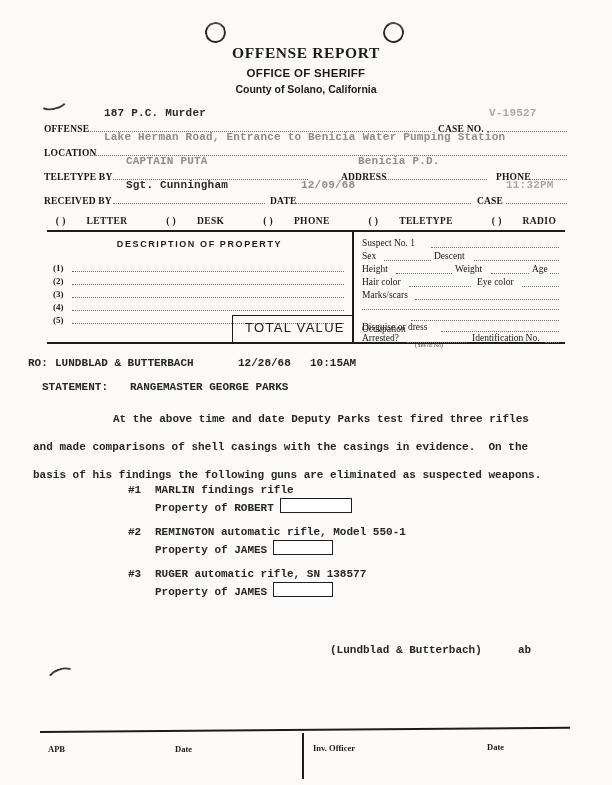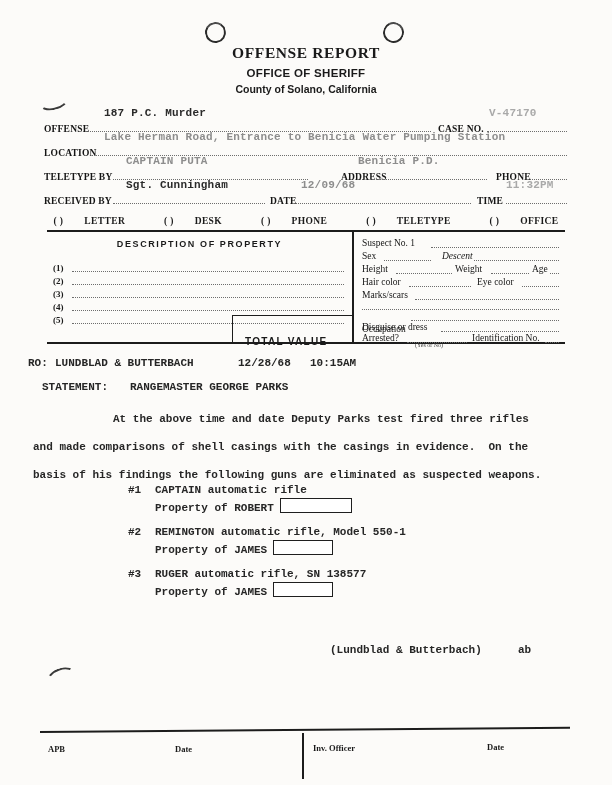--- a/index.html
+++ b/index.html
@@ -40,22 +40,22 @@
 
   
   .tbl{position:absolute;left:47px;top:230px;width:518px;height:110px;
        border-top:2.2px solid #1c1c1c;border-bottom:2.2px solid #1c1c1c;}
   .tbl-v{position:absolute;left:305px;top:0;bottom:0;width:1.6px;background:#1c1c1c;}
   .dop{position:absolute;left:0;top:7px;width:305px;text-align:center;
        font-family:"Liberation Sans",sans-serif;font-weight:bold;font-size:9px;letter-spacing:1.6px;}
   .numrow{position:absolute;font-family:"Liberation Serif",serif;font-weight:bold;font-size:9px;}
   .tv-box{position:absolute;left:185px;top:83px;width:120px;height:27px;
           border-left:1.6px solid #1c1c1c;border-top:1.6px solid #1c1c1c;}
-  .tv-box span{position:absolute;left:12px;top:20px;
-          font-family:"Liberation Sans",sans-serif;font-weight:bold;font-size:10px;letter-spacing:1.3px;}
+  .tv-box span{position:absolute;left:12px;top:4px;
+          font-family:"Liberation Sans",sans-serif;font-weight:normal;font-size:13px;letter-spacing:1.3px;}
   .sus{position:absolute;font-family:"Liberation Serif",serif;font-size:9.5px;color:#151515;}
   .sus-sub{position:absolute;font-family:"Liberation Serif",serif;font-size:6px;color:#3a3a3a;}
 
   
   .narr{position:absolute;font-family:"Liberation Mono",monospace;font-size:11px;
         font-weight:bold;color:#262626;white-space:pre;}
   .redact{display:inline-block;border:1.4px solid #1f1f1f;background:#fff;vertical-align:-2px;}
 
   
   .fline{position:absolute;left:40px;top:731px;width:530px;height:2px;background:#1c1c1c;
@@ -77,21 +77,21 @@
     <div class="t1">OFFENSE REPORT</div>
     <div class="t2">OFFICE OF SHERIFF</div>
     <div class="t3">County of Solano, California</div>
   </div>
 
   <div class="flabel" style="left:44px;top:124px;">OFFENSE</div>
   <div class="dots" style="left:86px;top:130px;width:345px;"></div>
   <div class="typed" style="position:absolute;left:104px;top:107px;">187 P.C. Murder</div>
   <div class="flabel" style="left:438px;top:124px;">CASE NO.</div>
   <div class="dots" style="left:487px;top:130px;width:80px;"></div>
-  <div class="typed vfaded" style="position:absolute;left:489px;top:107px;">V-47170</div>
+  <div class="typed vfaded" style="position:absolute;left:489px;top:107px;">V-19527</div>
 
   <div class="flabel" style="left:44px;top:148px;">LOCATION</div>
   <div class="dots" style="left:92px;top:154px;width:475px;"></div>
   <div class="typed faded" style="position:absolute;left:104px;top:131px;">Lake Herman Road, Entrance to Benicia Water Pumping Station</div>
 
   <div class="flabel" style="left:44px;top:172px;">TELETYPE BY</div>
   <div class="dots" style="left:113px;top:178px;width:195px;"></div>
   <div class="typed faded" style="position:absolute;left:126px;top:155px;">CAPTAIN PUTA</div>
   <div class="flabel" style="left:313px;top:172px;margin-left:28px;">ADDRESS</div>
   <div class="dots" style="left:357px;top:178px;width:130px;"></div>
@@ -99,30 +99,30 @@
   <div class="flabel" style="left:496px;top:172px;">PHONE</div>
   <div class="dots" style="left:530px;top:178px;width:37px;"></div>
   <div class="typed" style="position:absolute;left:532px;top:155px;"></div>
 
   <div class="flabel" style="left:44px;top:196px;">RECEIVED BY</div>
   <div class="dots" style="left:113px;top:202px;width:152px;"></div>
   <div class="typed" style="position:absolute;left:126px;top:179px;">Sgt. Cunningham</div>
   <div class="flabel" style="left:270px;top:196px;">DATE</div>
   <div class="dots" style="left:296px;top:202px;width:175px;"></div>
   <div class="typed faded" style="position:absolute;left:301px;top:179px;">12/09/68</div>
-  <div class="flabel" style="left:477px;top:196px;">TIME</div>
+  <div class="flabel" style="left:477px;top:196px;">CASE</div>
   <div class="dots" style="left:506px;top:202px;width:61px;"></div>
   <div class="typed vfaded" style="position:absolute;left:506px;top:179px;">11:32PM</div>
 
   <div class="methods">
     <span><span>(  )</span> <span>LETTER</span></span>
     <span><span>(  )</span> <span>DESK</span></span>
     <span><span>(  )</span> <span>PHONE</span></span>
     <span><span>(  )</span> <span>TELETYPE</span></span>
-    <span><span>(  )</span> <span>OFFICE</span></span>
+    <span><span>(  )</span> <span>RADIO</span></span>
   </div>
 
   <div class="tbl">
     <div class="tbl-v"></div>
 
     <div class="dop">DESCRIPTION OF PROPERTY</div>
 
     <div class="numrow" style="left:6px;top:31px;">(1)</div>
     <div class="dots" style="left:25px;top:38px;width:272px;"></div>
     <div class="numrow" style="left:6px;top:44px;">(2)</div>
@@ -136,21 +136,21 @@
 
     <div class="tv-box">
       <span>TOTAL VALUE</span>
     </div>
 
     <div class="sus" style="left:315px;top:6px;">Suspect No. 1</div>
     <div class="dots" style="left:384px;top:14px;width:128px;"></div>
 
     <div class="sus" style="left:315px;top:19px;">Sex</div>
     <div class="dots" style="left:337px;top:27px;width:47px;"></div>
-    <div class="sus" style="left:395px;top:19px;font-style:italic;">Descent</div>
+    <div class="sus" style="left:387px;top:19px;">Descent</div>
     <div class="dots" style="left:427px;top:27px;width:85px;"></div>
 
     <div class="sus" style="left:315px;top:32px;">Height</div>
     <div class="dots" style="left:349px;top:40px;width:56px;"></div>
     <div class="sus" style="left:408px;top:32px;">Weight</div>
     <div class="dots" style="left:444px;top:40px;width:38px;"></div>
     <div class="sus" style="left:485px;top:32px;">Age</div>
     <div class="dots" style="left:503px;top:40px;width:9px;"></div>
 
     <div class="sus" style="left:315px;top:45px;">Hair color</div>
@@ -181,21 +181,21 @@
   <div class="narr" style="left:310px;top:357px;">10:15AM</div>
 
   <div class="narr" style="left:42px;top:381px;">STATEMENT:</div>
   <div class="narr" style="left:130px;top:381px;">RANGEMASTER GEORGE PARKS</div>
 
   <div class="narr" style="left:113px;top:413px;">At the above time and date Deputy Parks test fired three rifles</div>
   <div class="narr" style="left:33px;top:441px;">and made comparisons of shell casings with the casings in evidence.  On the</div>
   <div class="narr" style="left:33px;top:469px;">basis of his findings the following guns are eliminated as suspected weapons.</div>
 
   <div class="narr" style="left:128px;top:484px;">#1</div>
-  <div class="narr" style="left:155px;top:484px;">CAPTAIN automatic rifle</div>
+  <div class="narr" style="left:155px;top:484px;">MARLIN findings rifle</div>
   <div class="narr" style="left:155px;top:498px;"><span>Property of ROBERT</span><span class="redact" style="width:70px;height:13px;margin-left:6px;"></span></div>
 
   <div class="narr" style="left:128px;top:526px;">#2</div>
   <div class="narr" style="left:155px;top:526px;">REMINGTON automatic rifle, Model 550-1</div>
   <div class="narr" style="left:155px;top:540px;"><span>Property of JAMES</span><span class="redact" style="width:58px;height:13px;margin-left:6px;"></span></div>
 
   <div class="narr" style="left:128px;top:568px;">#3</div>
   <div class="narr" style="left:155px;top:568px;">RUGER automatic rifle, SN 138577</div>
   <div class="narr" style="left:155px;top:582px;"><span>Property of JAMES</span><span class="redact" style="width:58px;height:13px;margin-left:6px;"></span></div>
 

